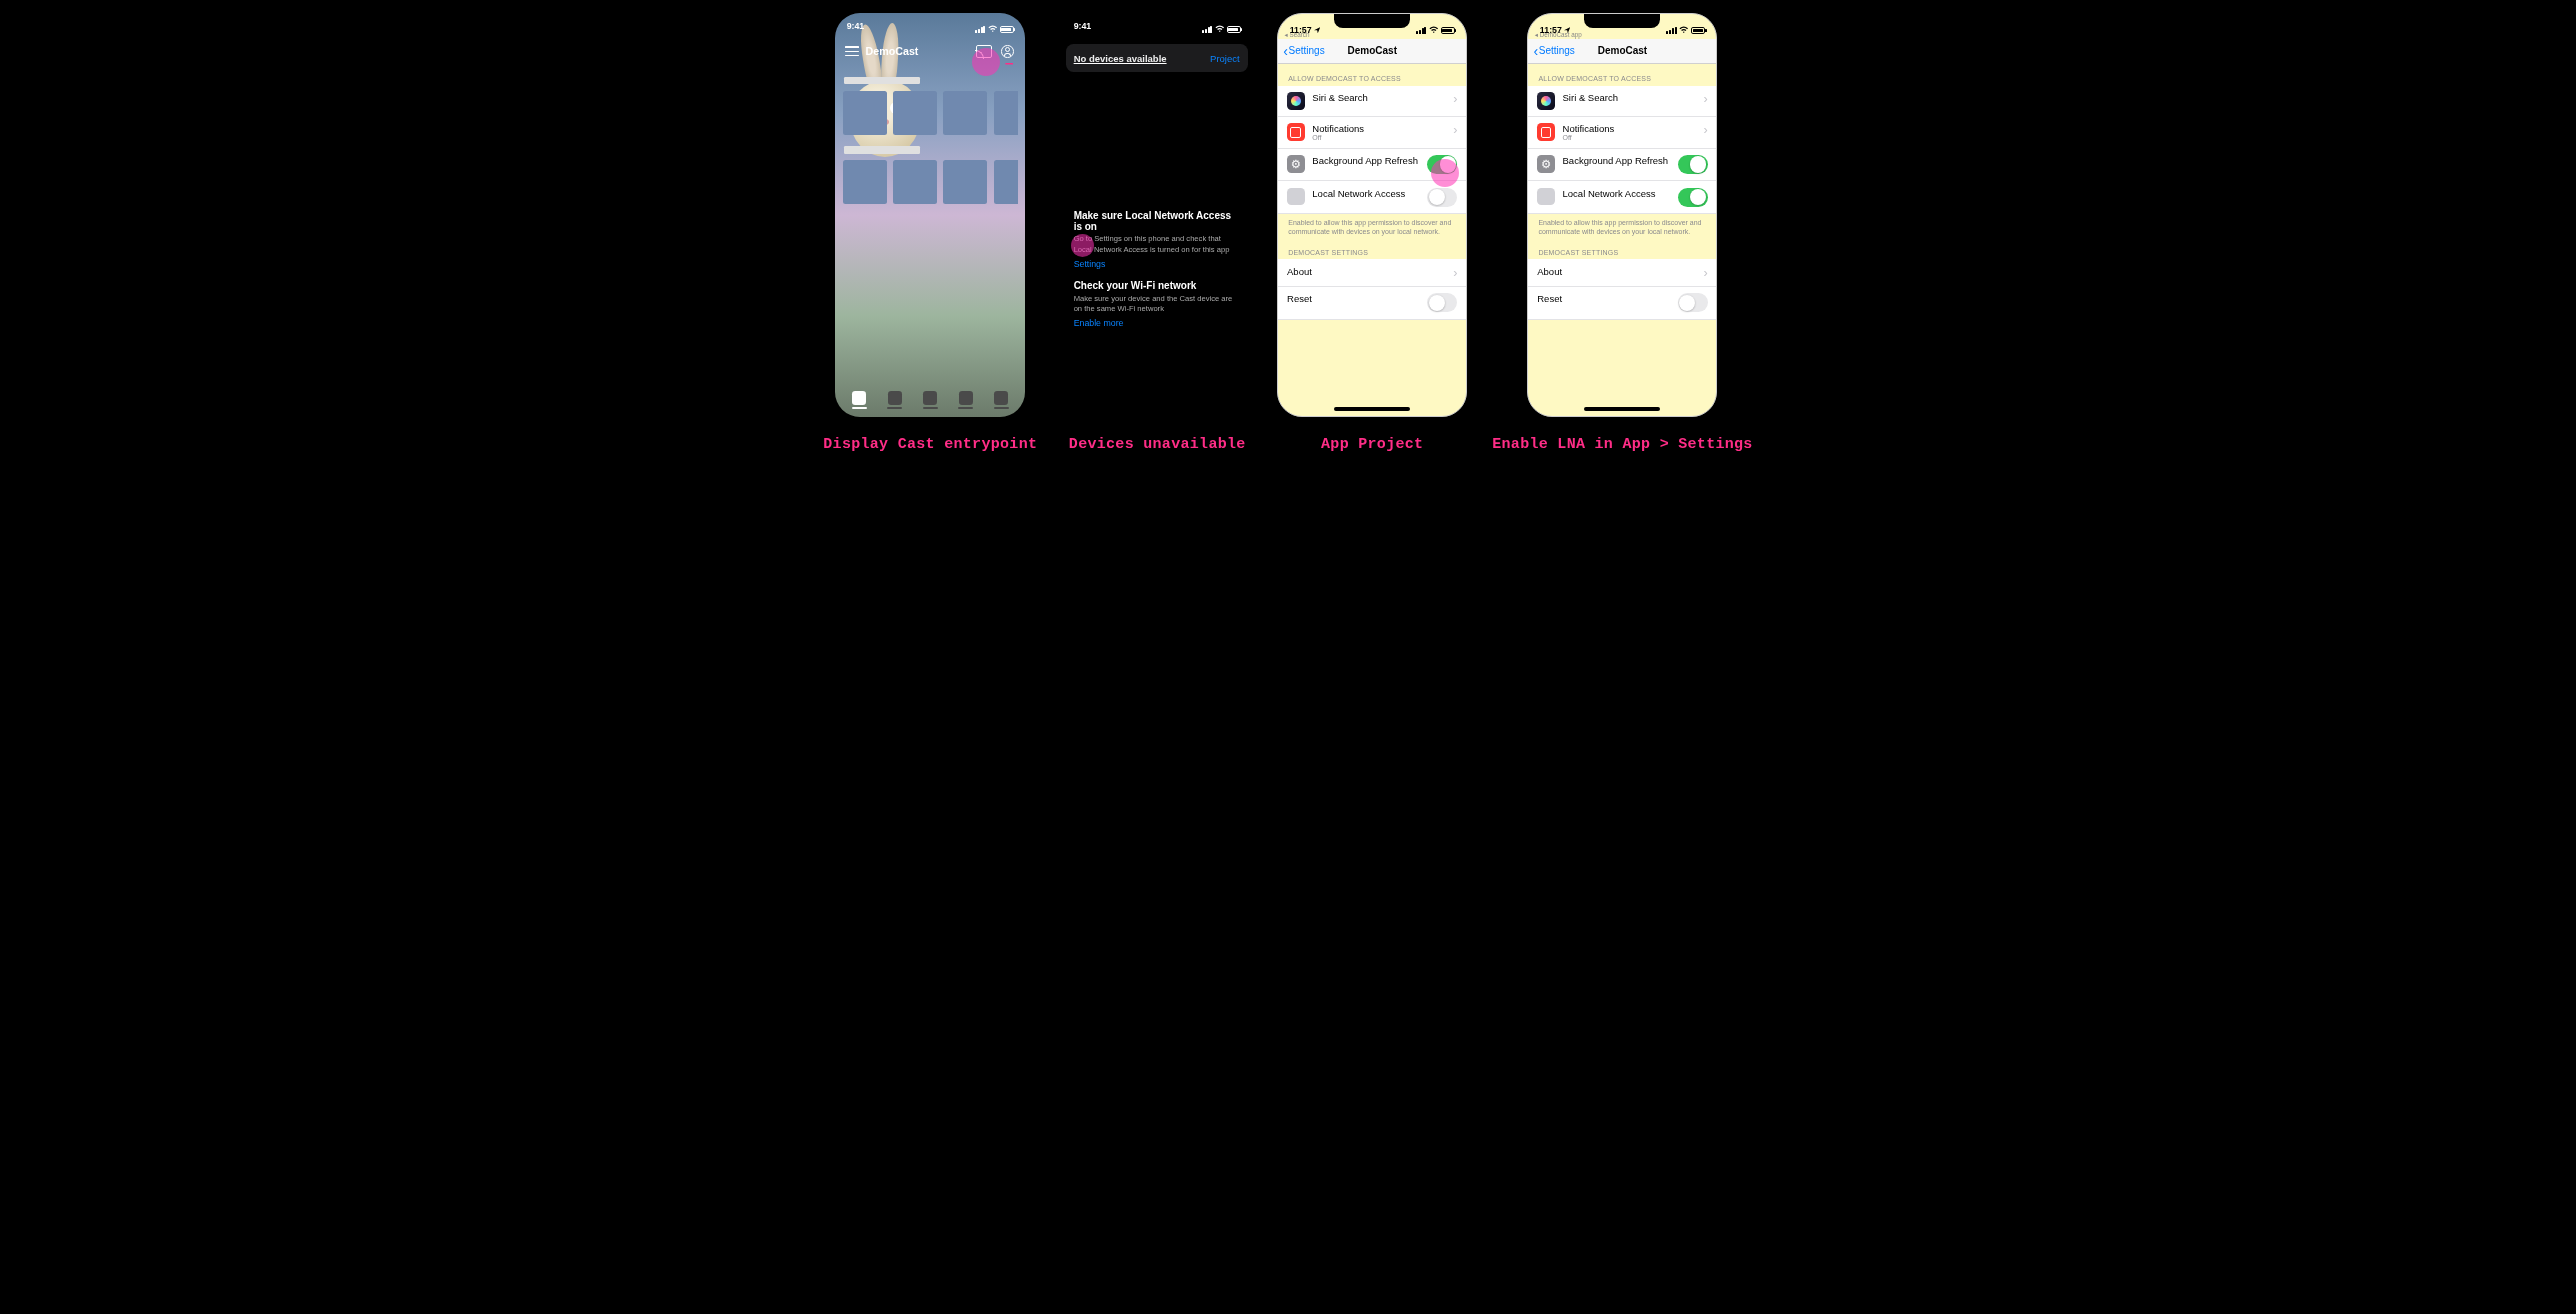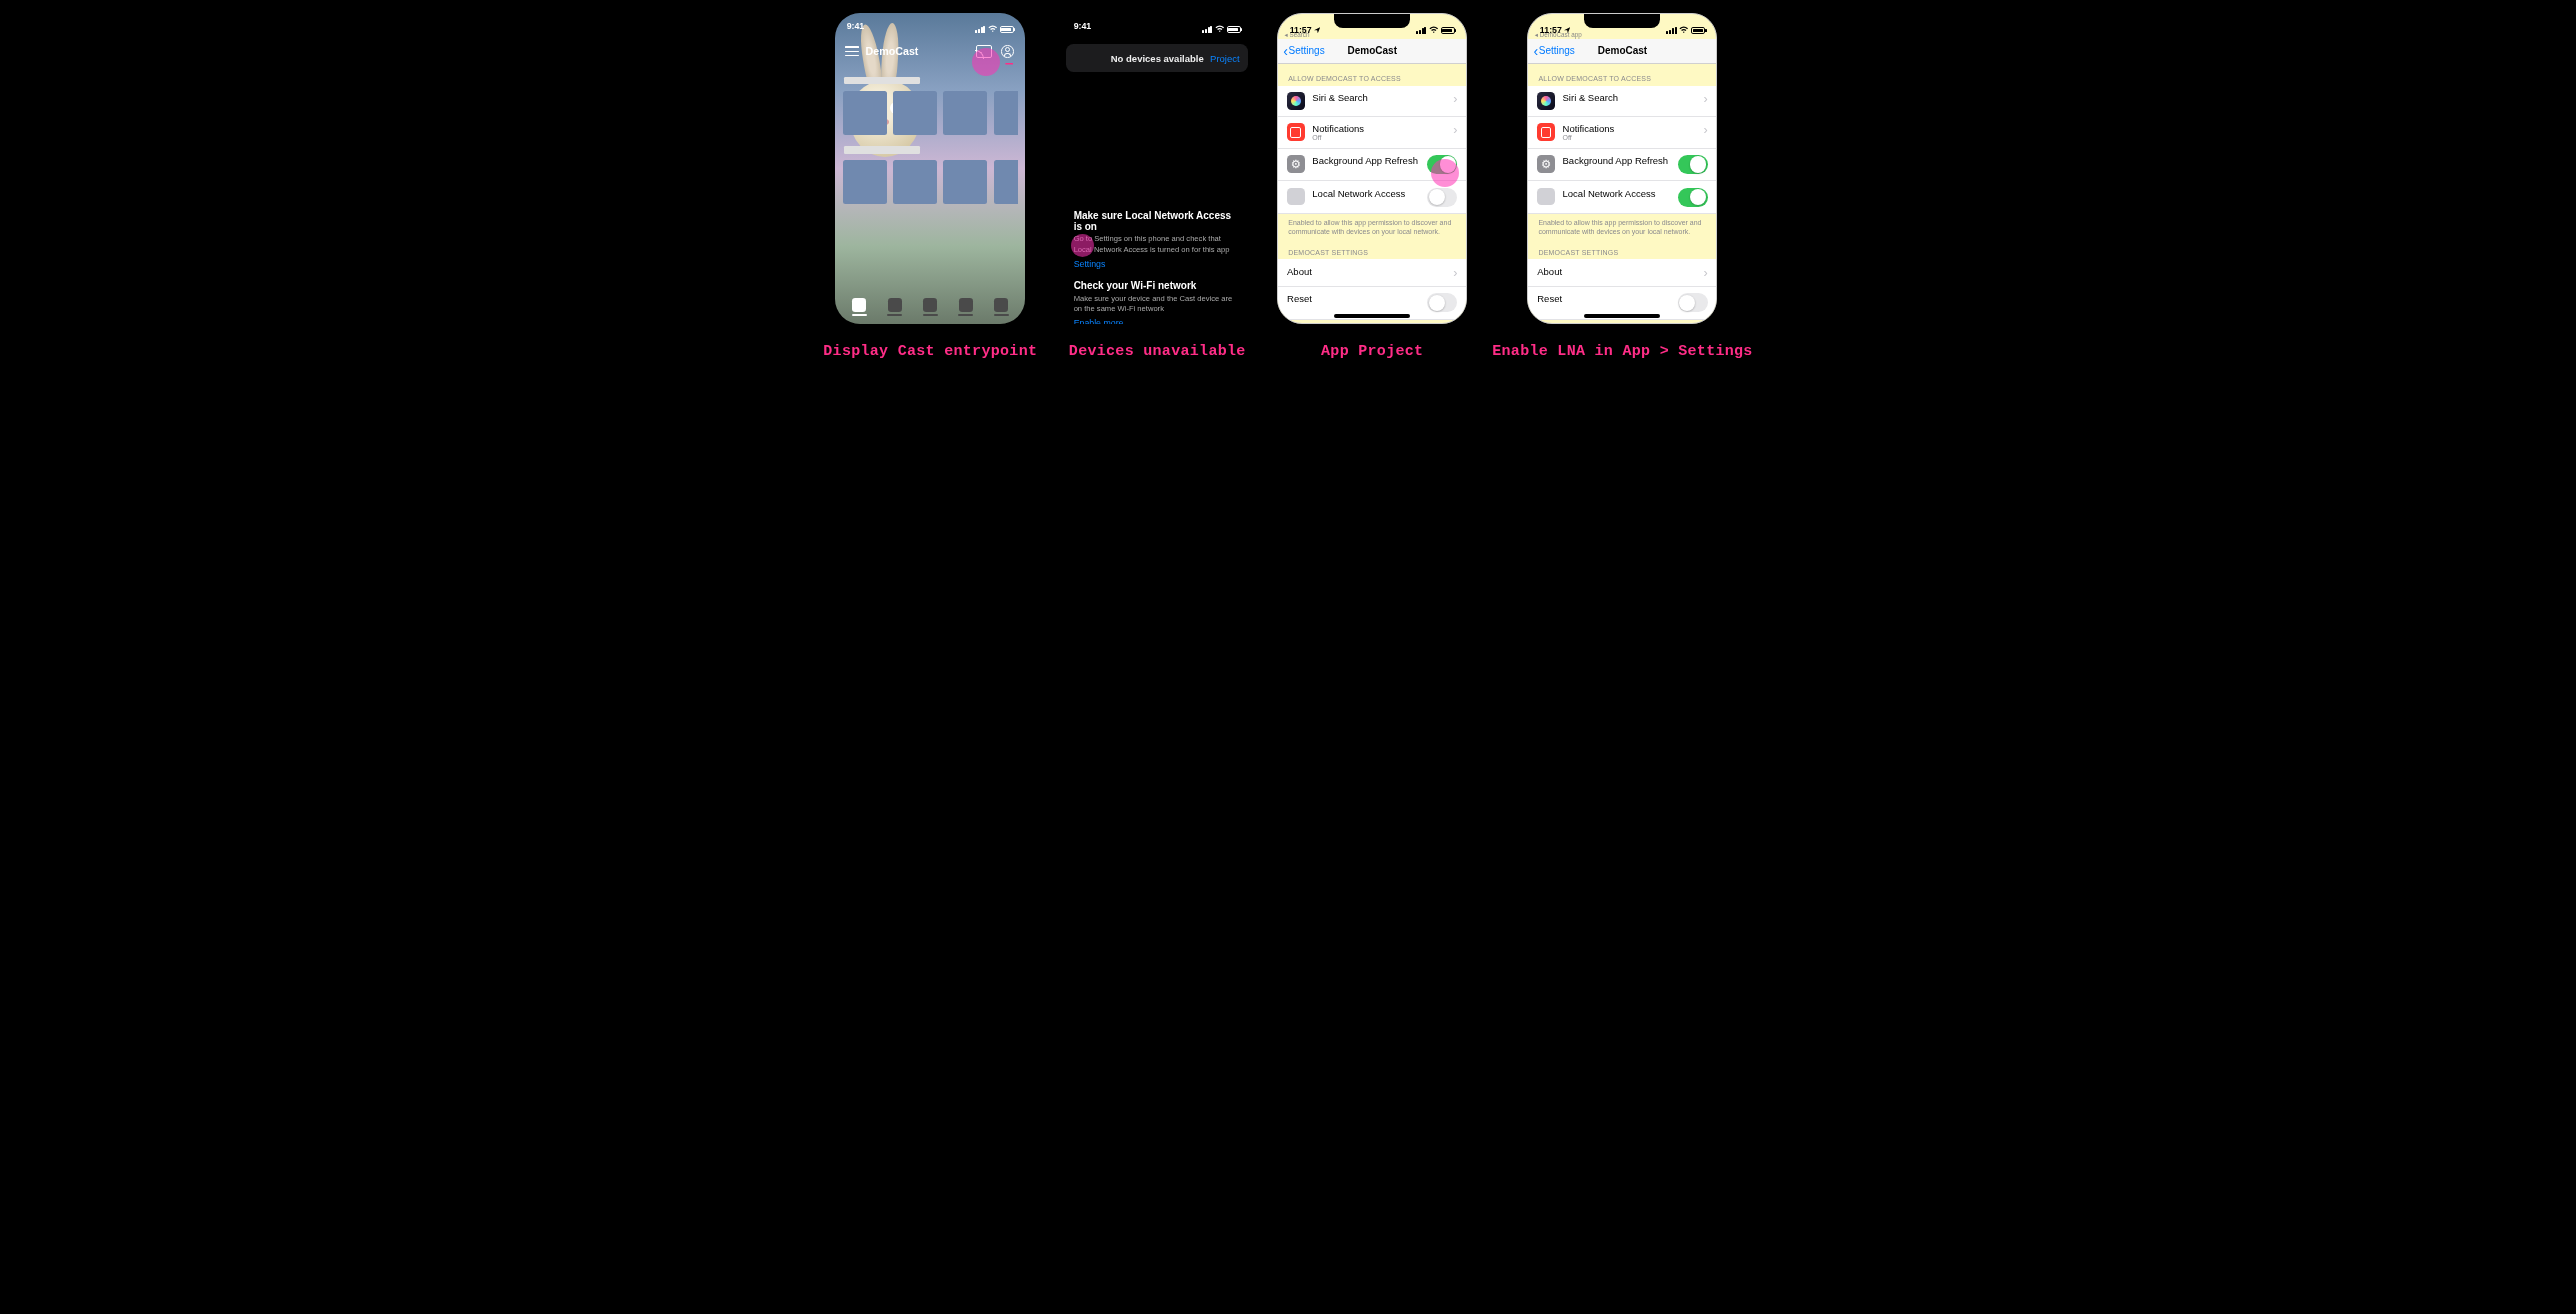--- a/index.html
+++ b/index.html
@@ -16,21 +16,21 @@
     margin-top: 19px;
     color: #ff2d87;
     font-family: "Courier New", monospace;
     font-weight: bold;
     font-size: 15px;
     letter-spacing: 0.3px;
   }
 
   
   .phone-dark, .phone-light {
-    width: 190px; height: 311px; position: relative;
+    width: 190px; height: 404px; position: relative;
   }
   .phone-dark {
     background: linear-gradient(#0c0c0c,#0c0c0c);
     border-radius: 25px;
     overflow: hidden;
   }
   .phone-light {
     background: #fef9c3;
     border-radius: 25px;
     overflow: hidden;
@@ -110,21 +110,21 @@
   .tabbar { margin-top:auto; padding:10px 6.3px 7.6px; display:flex; justify-content:space-around; }
   .tab { display:flex; flex-direction:column; align-items:center; gap:2.5px; }
   .tab-box { width:14px; height:14px; border-radius:3.2px; background:#4a4a4a; }
   .tab.active .tab-box { background:#fff; }
   .tab-line { width:15px; height:1.9px; background:#4a4a4a; border-radius:1.3px; }
   .tab.active .tab-line { background:#fff; }
 
   
   .sheet {
     margin:6.3px 3.8px 0;padding:8.8px 7.6px;background:#1c1c1e;border-radius:7.6px;
-    display:flex;align-items:center;justify-content:center;position:relative;
+    display:flex;align-items:center;position:relative;text-decoration:underline;
   }
   .sheet-title { font-size:9.5px; font-weight:600; color:#eee; }
   .sheet-cancel { position:absolute; right:8.8px; color:#0a84ff; font-size:9.5px; }
   .info-block { padding:0 11.4px; margin-top:auto; margin-bottom:126px;}
   .info-h { font-size:10px; font-weight:700; color:#fff; margin-top:11.4px; }
   .info-p { font-size:7.6px; color:#aaa; margin-top:2.5px; line-height:1.35; }
   .link { color:#0a84ff; font-size:8.8px; margin-top:3.8px; display:inline-block; }
 
   
   .nav-ios {

